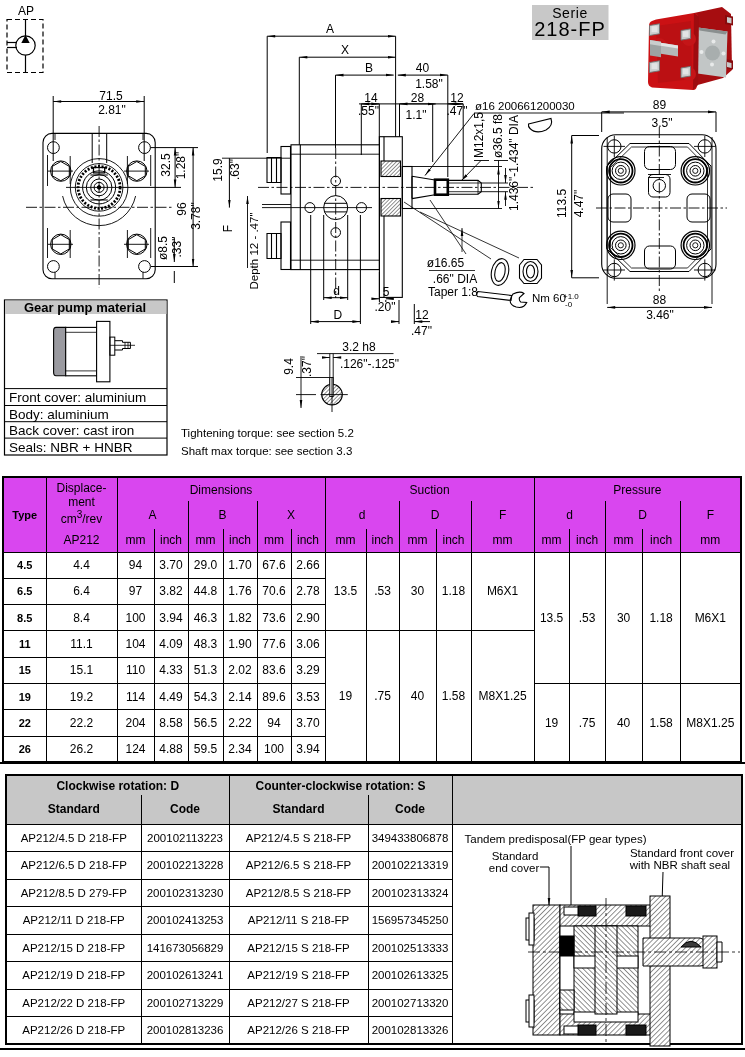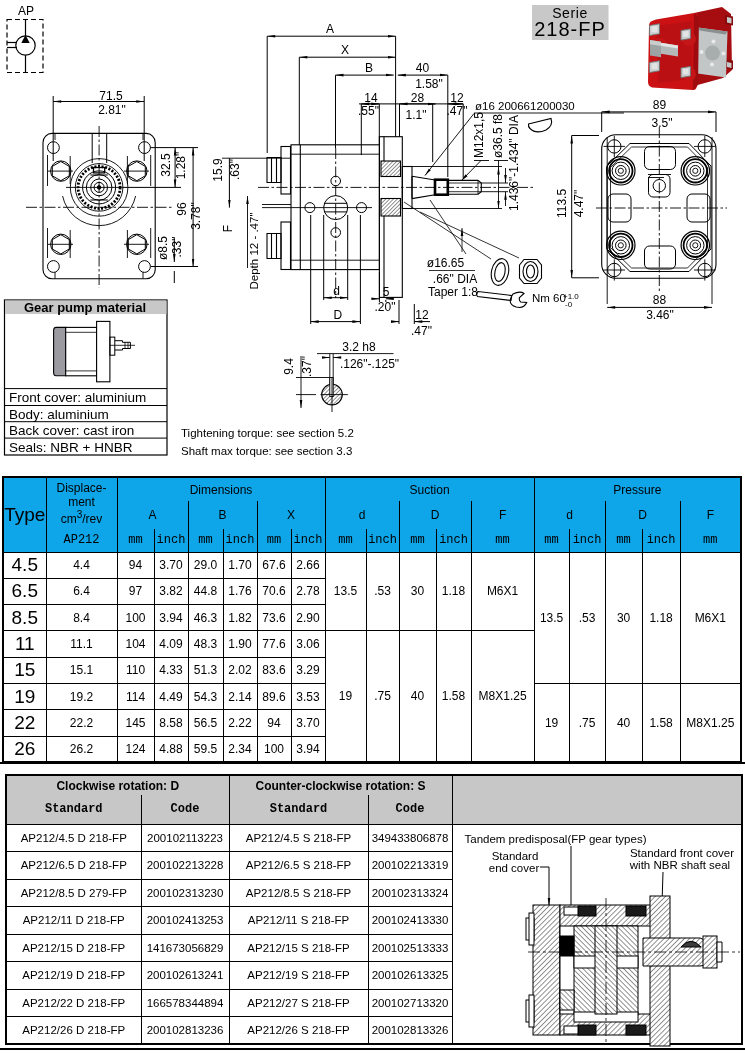--- a/index.html
+++ b/index.html
@@ -1,25 +1,25 @@
 <!DOCTYPE html>
 <html><head>
 <meta charset="utf-8">
 <style>
 html,body{margin:0;padding:0;background:#fff;}
 #page{position:relative;width:745px;height:1057px;background:#fff;font-family:"Liberation Sans",sans-serif;color:#000;overflow:hidden;}
 #topsvg{position:absolute;left:0;top:0;}
 table{border-collapse:collapse;table-layout:fixed;}
 #maint{position:absolute;left:2px;top:476px;width:739px;font-size:12px;border:2px solid #000;}
 #maint td,#maint th{border:1px solid #000;text-align:center;padding:0;overflow:hidden;font-weight:normal;}
-#maint .hd{background:#0ea5e9;}
+#maint .hd{background:#d946ef;}
 #maint .nb,#codes .nb{border-bottom:none;}
-#maint .nt,#codes .nt{border-top:none;font-family:Liberation Mono, monospace;}
+#maint .nt,#codes .nt{border-top:none;}
 #maint .ntb,#codes .ntb{border-top:none;border-bottom:none;}
-#maint .ty{font-weight:normal;font-size:19px;}
+#maint .ty{font-weight:bold;font-size:11px;}
 #codes{position:absolute;left:5px;top:774px;width:736px;font-size:11.5px;border:2px solid #000;}
 #codes td,#codes th{border:1px solid #000;text-align:center;padding:0;overflow:hidden;}
 #codes .hd{background:#c7c7c7;font-weight:bold;font-size:12px;}
 .rule{position:absolute;background:#000;}
 #botsvg{position:absolute;left:450px;top:760px;}
 </style>
 </head>
 <body>
 <div id="page">
 
@@ -670,21 +670,21 @@
           <td>3.53</td>
           <td rowspan="3">19</td>
           <td rowspan="3">.75</td>
           <td rowspan="3">40</td>
           <td rowspan="3">1.58</td>
           <td rowspan="3">M8X1.25</td>
         </tr>
 <tr style="height:26.3px">
           <td class="ty">22</td>
           <td>22.2</td>
-          <td>145</td>
+          <td>204</td>
           <td>8.58</td>
           <td>56.5</td>
           <td>2.22</td>
           <td>94</td>
           <td>3.70</td>
         </tr>
 <tr style="height:26.3px">
           <td class="ty">26</td>
           <td>26.2</td>
           <td>124</td>
@@ -735,37 +735,37 @@
 <tr style="height:27.5px">
           <td>AP212/8.5 D 279-FP</td>
           <td>200102313230</td>
           <td>AP212/8.5 S 218-FP</td>
           <td>200102313324</td>
         </tr>
 <tr style="height:27.5px">
           <td>AP212/11 D 218-FP</td>
           <td>200102413253</td>
           <td>AP212/11 S 218-FP</td>
-          <td>200102413330</td>
+          <td>156957345250</td>
         </tr>
 <tr style="height:27.5px">
           <td>AP212/15 D 218-FP</td>
           <td>141673056829</td>
           <td>AP212/15 S 218-FP</td>
           <td>200102513333</td>
         </tr>
 <tr style="height:27.5px">
           <td>AP212/19 D 218-FP</td>
           <td>200102613241</td>
           <td>AP212/19 S 218-FP</td>
           <td>200102613325</td>
         </tr>
 <tr style="height:27.5px">
           <td>AP212/22 D 218-FP</td>
-          <td>166578344894</td>
+          <td>200102713229</td>
           <td>AP212/27 S 218-FP</td>
           <td>200102713320</td>
         </tr>
 <tr style="height:27.5px">
           <td>AP212/26 D 218-FP</td>
           <td>200102813236</td>
           <td>AP212/26 S 218-FP</td>
           <td>200102813326</td>
         </tr>
 </tbody>

